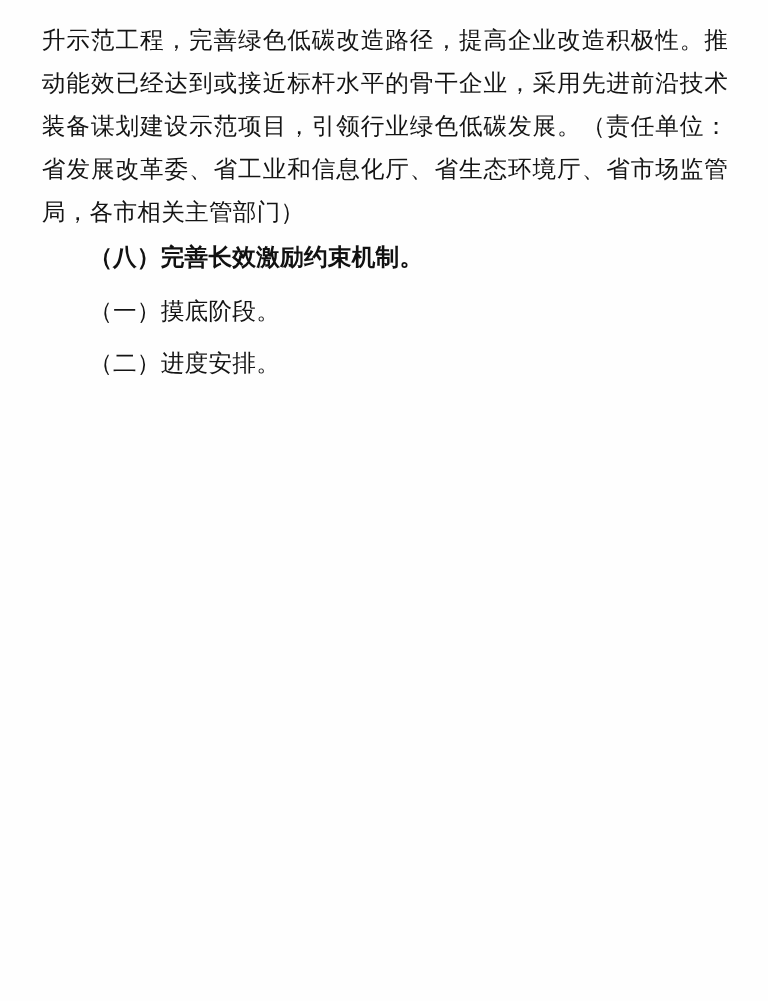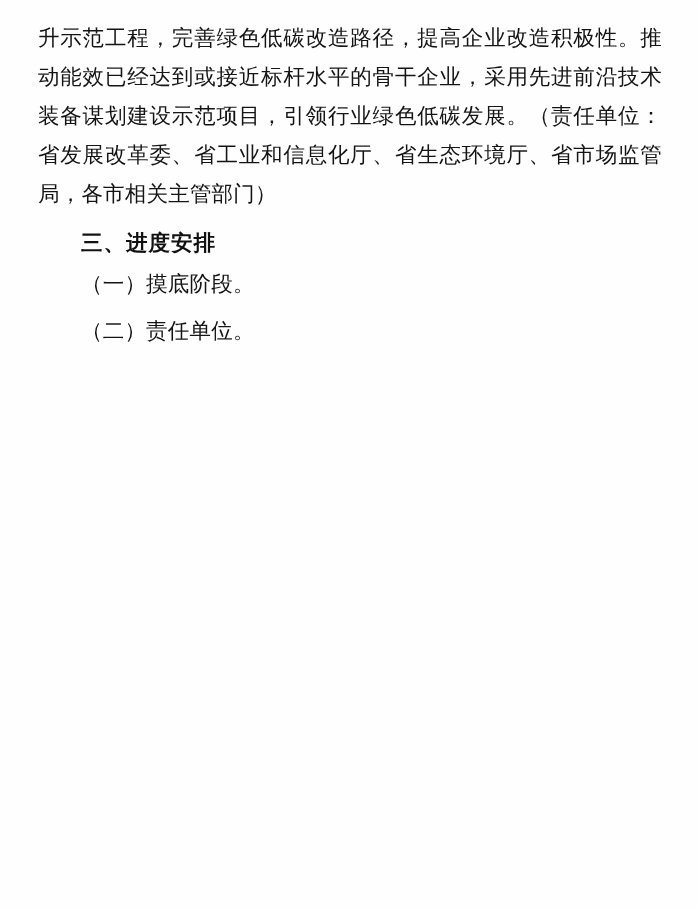--- a/index.html
+++ b/index.html
@@ -64,33 +64,33 @@
 </head>
 <body>
 
 <div class="page">
   <div class="page-inner">
 
     <p class="para">升示范工程，完善绿色低碳改造路径，提高企业改造积极性。推动能效已经达到或接近标杆水平的骨干企业，采用先进前沿技术装备谋划建设示范项目，引领行业绿色低碳发展。（责任单位：省发展改革委、省工业和信息化厅、省生态环境厅、省市场监管局，各市相关主管部门）</p>
 
     <div class="gap-sm"></div>
 
+    <p class="para subheading">（八）完善长效激励约束机制。</p>
 
     <div class="gap-sm"></div>
 
 
     <div class="gap-md"></div>
 
-    <p class="heading">三、进度安排</p>
 
     <div class="gap-sm"></div>
 
     <p class="para indent">（一）摸底阶段。</p>
 
     <div class="gap-sm"></div>
 
 
     <div class="gap-md"></div>
 
-    <p class="para indent">（二）责任单位。</p>
+    <p class="para indent">（二）进度安排。</p>
 
   </div>
 </div>
 
 </body></html>

